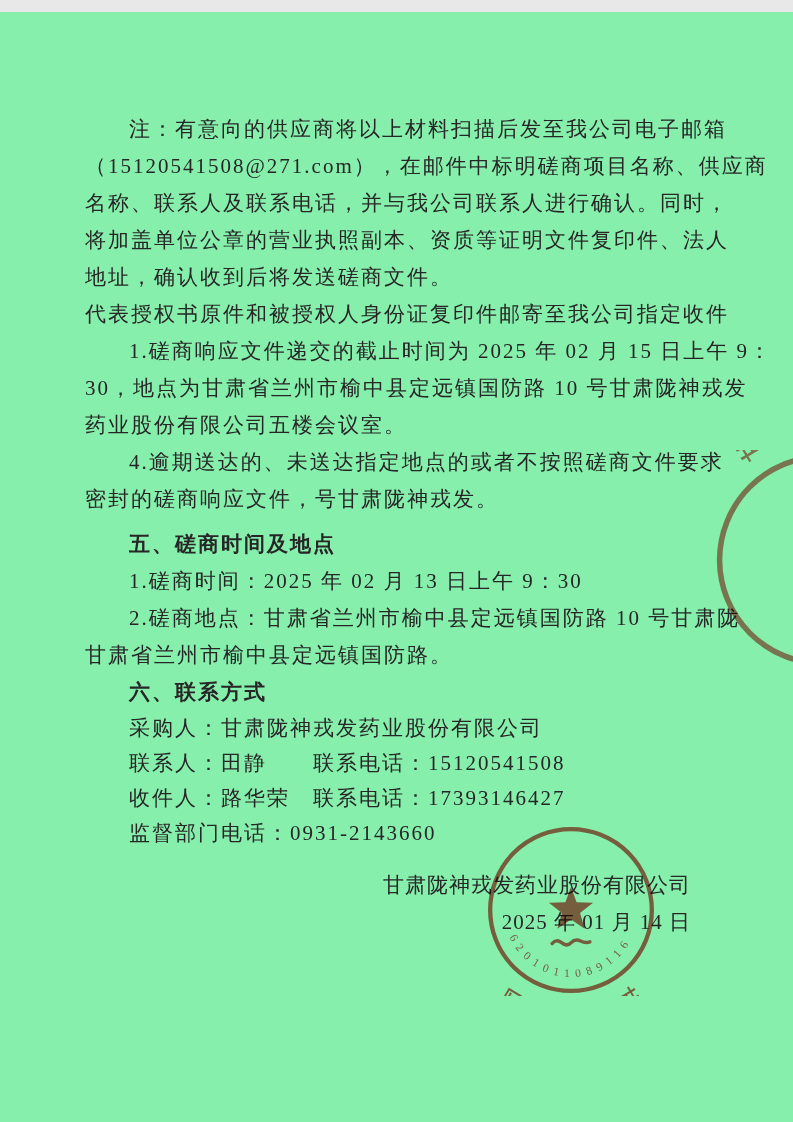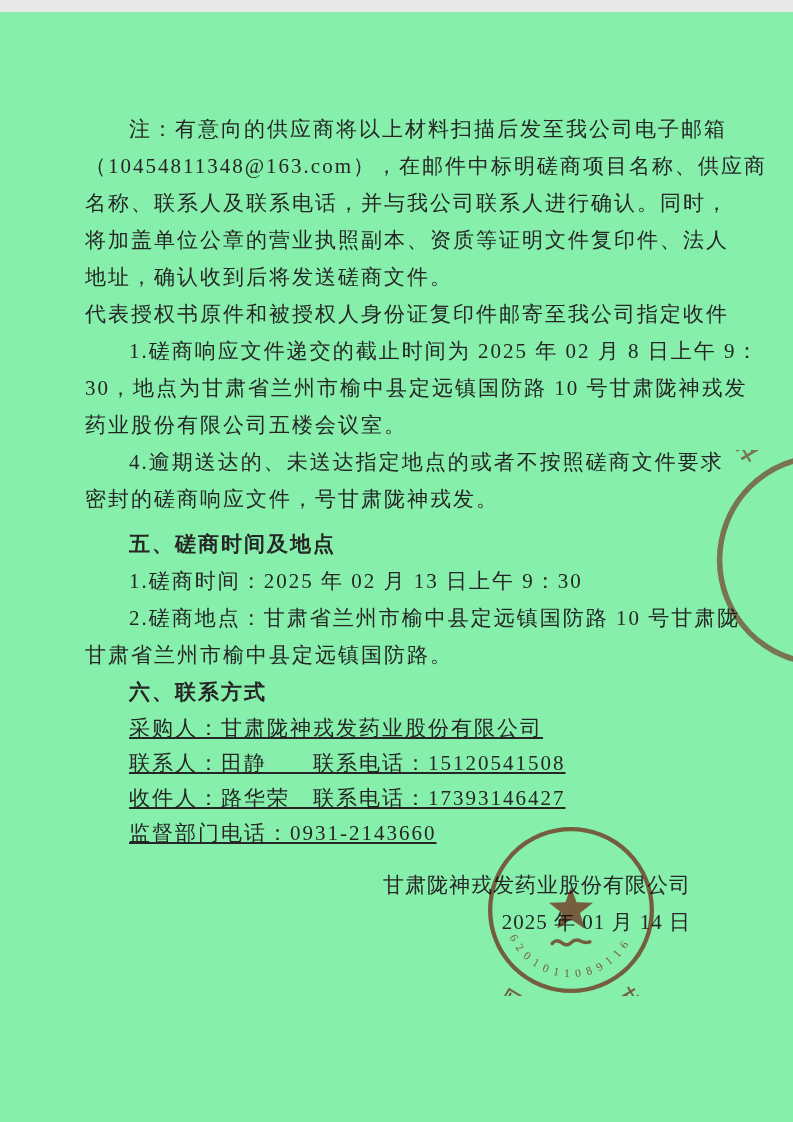--- a/index.html
+++ b/index.html
@@ -16,50 +16,50 @@
     position:absolute; left:85px; top:99px; width:628px;
     font-size:21px; line-height:37px; letter-spacing:2px;
   }
   .line { white-space:pre; }
   .para .line:first-child { text-indent:44px; }
   .heading {
     font-weight:bold; text-indent:44px; margin-top:8px;
     white-space:pre;
   }
   .heading.no-gap { margin-top:0; }
-  .contacts { line-height:35px;text-decoration:underline; }
+  .contacts { line-height:35px; }
   .contacts .line { text-indent:44px; }
   .sig-wrap { position:relative; margin-top:16px; height:80px; }
   .sig-line { text-align:right; padding-right:22px; letter-spacing:1px; white-space:pre; }
   .stamp {
     position:absolute; pointer-events:none;
     mix-blend-mode:multiply;
   }
   .stamp-main { left:400px; top:-43px; width:172px; height:172px; opacity:.85; }
   .stamp-edge { left:713px; top:438px; width:220px; height:220px; opacity:.72; position:absolute; }
   svg text { font-family:"Liberation Serif","DejaVu Serif",serif; }
 </style>
 </head>
 <body>
 
 <div class="page">
 
   <div class="content">
 
     <div class="para">
         <div class="line">注：有意向的供应商将以上材料扫描后发至我公司电子邮箱</div>
-        <div class="line">（10454811348@163.com），在邮件中标明磋商项目名称、供应商</div>
+        <div class="line">（15120541508@271.com），在邮件中标明磋商项目名称、供应商</div>
         <div class="line">名称、联系人及联系电话，并与我公司联系人进行确认。同时，</div>
         <div class="line">将加盖单位公章的营业执照副本、资质等证明文件复印件、法人</div>
         <div class="line">地址，确认收到后将发送磋商文件。</div>
         <div class="line">代表授权书原件和被授权人身份证复印件邮寄至我公司指定收件</div>
       </div>
 
     <div class="para">
-        <div class="line">1.磋商响应文件递交的截止时间为 2025 年 02 月 8 日上午 9：</div>
+        <div class="line">1.磋商响应文件递交的截止时间为 2025 年 02 月 15 日上午 9：</div>
         <div class="line">30，地点为甘肃省兰州市榆中县定远镇国防路 10 号甘肃陇神戎发</div>
         <div class="line">药业股份有限公司五楼会议室。</div>
       </div>
     <div class="para">
         <div class="line">4.逾期送达的、未送达指定地点的或者不按照磋商文件要求</div>
         <div class="line">密封的磋商响应文件，号甘肃陇神戎发。</div>
       </div>
 
     <div class="heading">五、磋商时间及地点</div>
     <div class="para">

